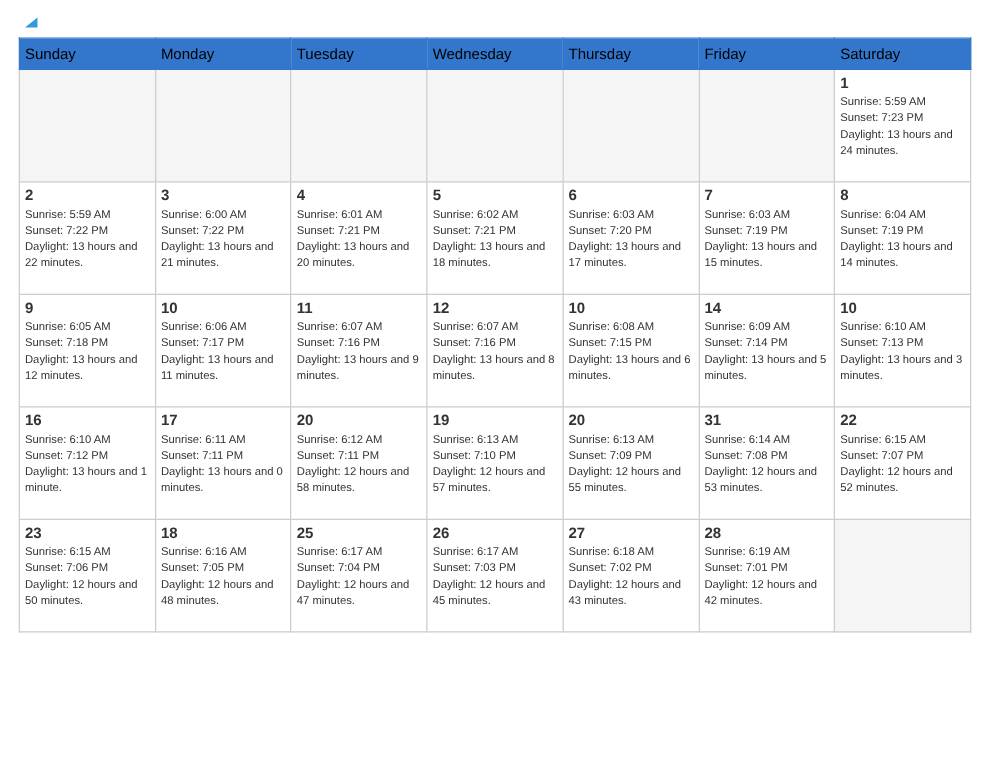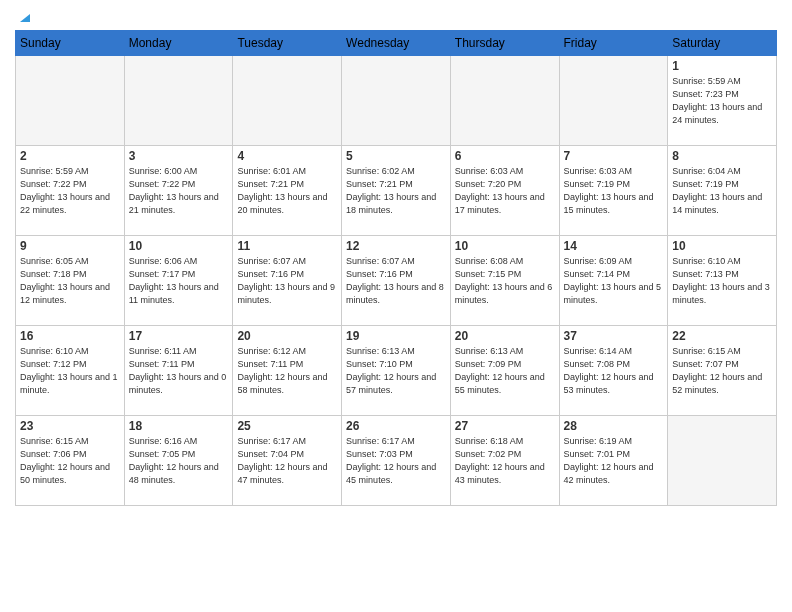--- a/index.html
+++ b/index.html
@@ -197,21 +197,21 @@
           </td>
           <td>
             <span class="day-num">19</span>
             <div class="day-info">Sunrise: 6:13 AM<br>Sunset: 7:10 PM<br>Daylight: 12 hours and 57 minutes.</div>
           </td>
           <td>
             <span class="day-num">20</span>
             <div class="day-info">Sunrise: 6:13 AM<br>Sunset: 7:09 PM<br>Daylight: 12 hours and 55 minutes.</div>
           </td>
           <td>
-            <span class="day-num">37</span>
+            <span class="day-num">31</span>
             <div class="day-info">Sunrise: 6:14 AM<br>Sunset: 7:08 PM<br>Daylight: 12 hours and 53 minutes.</div>
           </td>
           <td>
             <span class="day-num">22</span>
             <div class="day-info">Sunrise: 6:15 AM<br>Sunset: 7:07 PM<br>Daylight: 12 hours and 52 minutes.</div>
           </td>
         </tr>
         <tr>
           <td>
             <span class="day-num">23</span>

